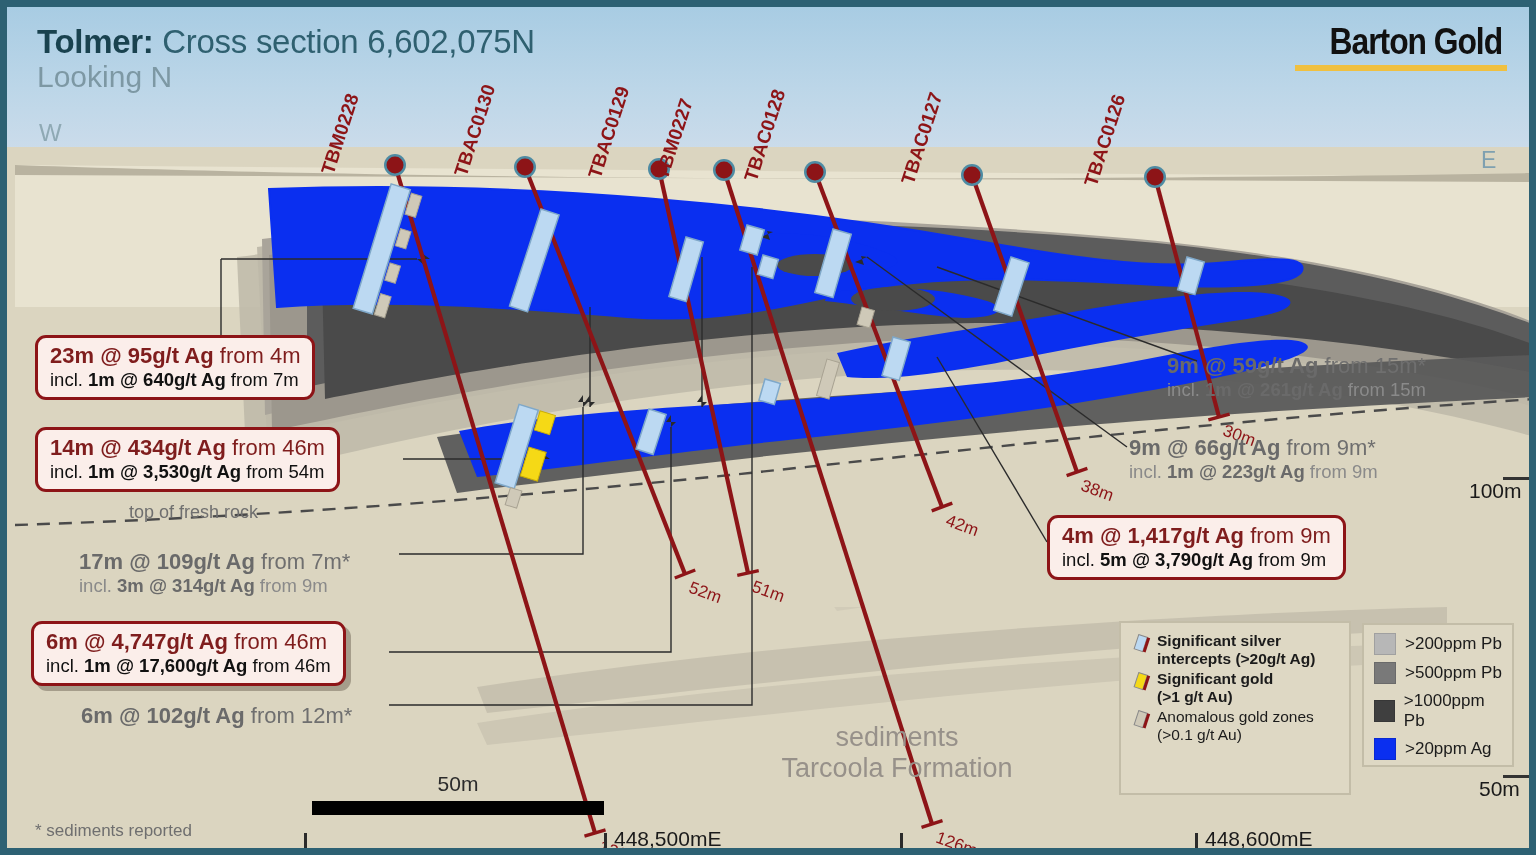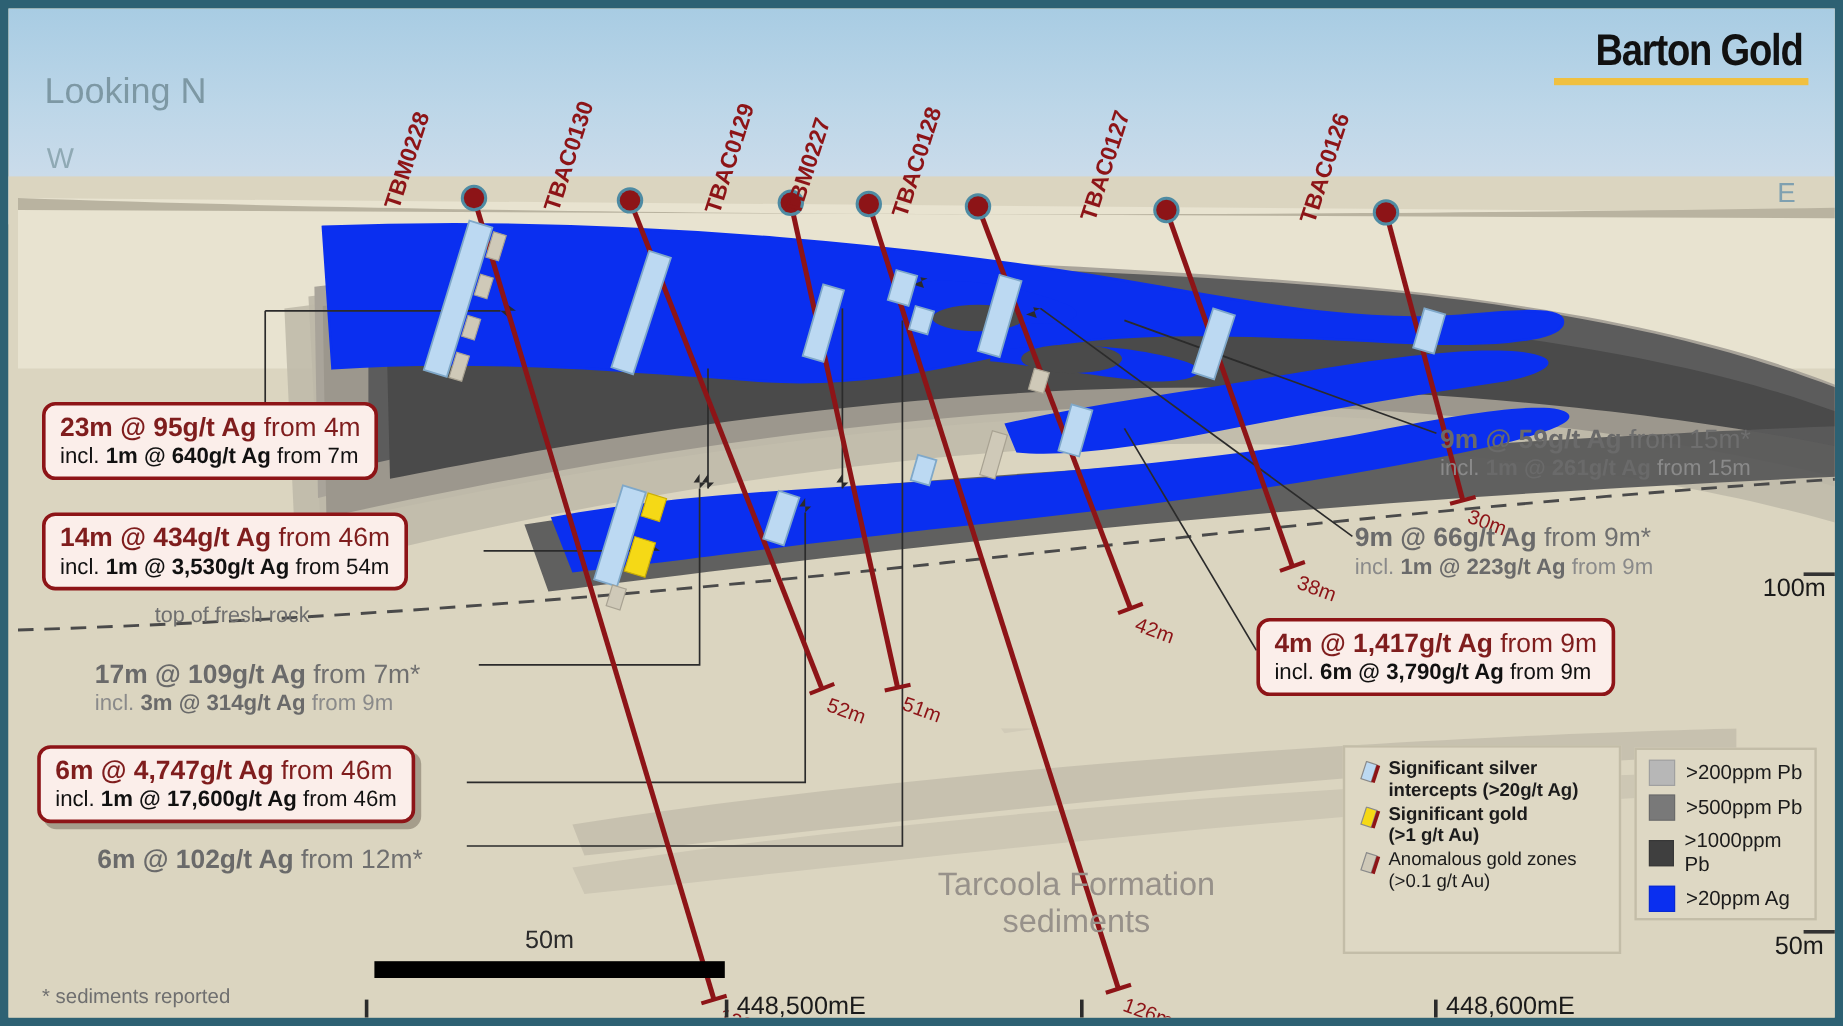--- a/index.html
+++ b/index.html
@@ -288,20 +288,23 @@
       <g transform="translate(1004,250) rotate(18)">
         <rect x="0" y="0" width="19" height="56" fill="#bcd9f2" stroke="#7fa8c9" stroke-width="1.5"></rect>
       </g>
 
       <g transform="translate(1180,250) rotate(16)">
         <rect x="0" y="0" width="18" height="34" fill="#bcd9f2" stroke="#7fa8c9" stroke-width="1.5"></rect>
       </g>
     </g>
   </svg>
 
+  <div class="title">
+    <b>Tolmer:</b><span> Cross section 6,602,075N</span>
+  </div>
   <div class="subtitle">Looking N</div>
   <div class="wlab">W</div>
   <div class="elab">E</div>
 
   <div class="brand">
     <div class="bname">Barton Gold</div>
     <div class="bbar"></div>
   </div>
 
   <div id="dh-labels">
@@ -330,45 +333,45 @@
       <div class="callout" style="left: 28px; top: 420px;">
         <div class="l1"><b>14m @ 434g/t Ag</b> from 46m</div>
         <div class="l2">incl. <b>1m @ 3,530g/t Ag</b> from 54m</div>
       </div>
       <div class="callout shadow" style="left: 24px; top: 614px;">
         <div class="l1"><b>6m @ 4,747g/t Ag</b> from 46m</div>
         <div class="l2">incl. <b>1m @ 17,600g/t Ag</b> from 46m</div>
       </div>
       <div class="callout" style="left: 1040px; top: 508px;">
         <div class="l1"><b>4m @ 1,417g/t Ag</b> from 9m</div>
-        <div class="l2">incl. <b>6m @ 3,790g/t Ag</b> from 9m</div>
+        <div class="l2">incl. <b>5m @ 3,790g/t Ag</b> from 9m</div>
       </div>
     </div>
   <div id="greynotes">
       <div class="grey-note" style="left: 72px; top: 542px;">
         <div class="l1"><b>17m @ 109g/t Ag</b> from 7m*</div>
         <div class="l2">incl. <b>3m @ 314g/t Ag</b> from 9m</div>
       </div>
       <div class="grey-note" style="left: 74px; top: 696px;">
         <div class="l1"><b>6m @ 102g/t Ag</b> from 12m*</div>
       </div>
-      <div class="grey-note" style="left: 1193px; top: 346px;">
+      <div class="grey-note" style="left: 1160px; top: 346px;">
         <div class="l1"><b>9m @ 59g/t Ag</b> from 15m*</div>
         <div class="l2">incl. <b>1m @ 261g/t Ag</b> from 15m</div>
       </div>
       <div class="grey-note" style="left: 1122px; top: 428px;">
         <div class="l1"><b>9m @ 66g/t Ag</b> from 9m*</div>
         <div class="l2">incl. <b>1m @ 223g/t Ag</b> from 9m</div>
       </div>
     </div>
 
   <div class="freshrock">top of fresh rock</div>
   <div class="tarcoola">
+    <div>sediments</div>
     <div>Tarcoola Formation</div>
-    <div>sediments</div>
   </div>
   <div class="prevrep">* sediments reported</div>
 
   <div class="depth-right" style="left:1462px;top:472px;">100m</div>
   <div style="position:absolute;left:1496px;top:470px;width:32px;height:3px;background:#333;"></div>
   <div class="depth-right" style="left:1472px;top:770px;">50m</div>
   <div style="position:absolute;left:1496px;top:768px;width:32px;height:3px;background:#333;"></div>
 
   <div class="scaletext">50m</div>
   <div class="scalebar"></div>

